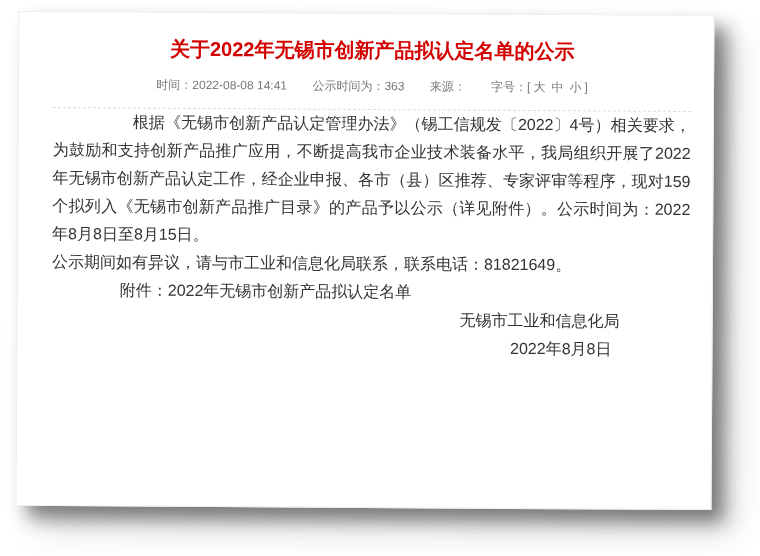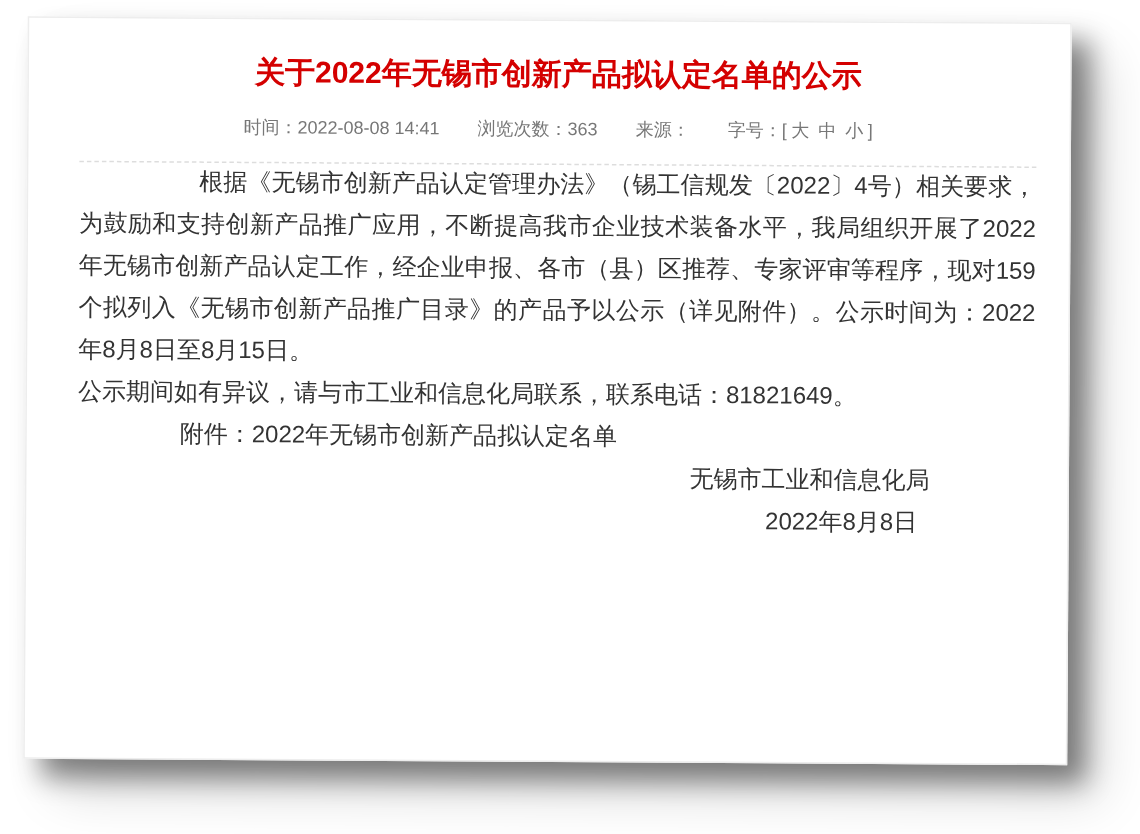--- a/index.html
+++ b/index.html
@@ -76,21 +76,21 @@
 </head>
 <body>
 
 <div class="canvas">
   <div class="page">
 
     <h1 class="title">关于2022年无锡市创新产品拟认定名单的公示</h1>
 
     <div class="meta">
       <span class="meta-item"><span>时间：</span><span>2022-08-08 14:41</span></span>
-      <span class="meta-item"><span>浏览次数：</span><span>363</span></span>
+      <span class="meta-item"><span>公示时间为：</span><span>363</span></span>
       <span class="meta-item"><span>来源：</span><span></span></span>
       <span class="meta-item"><span>字号：</span><span>[</span><a class="size-btn">大</a><a class="size-btn">中</a><a class="size-btn">小</a><span>]</span></span>
     </div>
 
     <div class="divider"></div>
 
     <div class="content">
       <p class="para-1">根据《无锡市创新产品认定管理办法》（锡工信规发〔2022〕4号）相关要求，为鼓励和支持创新产品推广应用，不断提高我市企业技术装备水平，我局组织开展了2022年无锡市创新产品认定工作，经企业申报、各市（县）区推荐、专家评审等程序，现对159个拟列入《无锡市创新产品推广目录》的产品予以公示（详见附件）。公示时间为：2022年8月8日至8月15日。</p>
 
       <p class="para-2">公示期间如有异议，请与市工业和信息化局联系，联系电话：81821649。</p>

